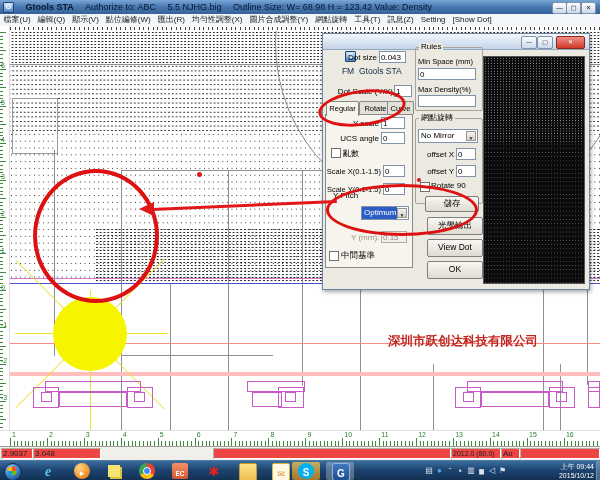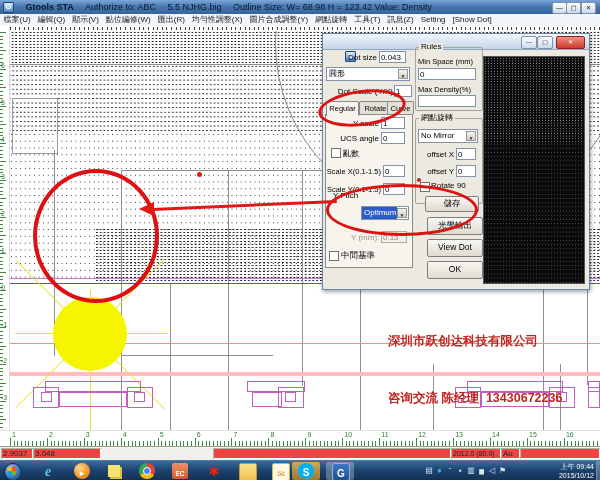--- a/index.html
+++ b/index.html
@@ -600,39 +600,34 @@
         <div style="position: absolute; left: 492.09px; top: 0px; font-size: 7px; color: rgb(47, 125, 47); line-height: 7px;">14</div>
         <div style="position: absolute; left: 529.02px; top: 0px; font-size: 7px; color: rgb(47, 125, 47); line-height: 7px;">15</div>
         <div style="position: absolute; left: 565.95px; top: 0px; font-size: 7px; color: rgb(47, 125, 47); line-height: 7px;">16</div>
       </div>
 
     <div class="ell" style="left:33px;top:143px;width:118px;height:126px;border-width:4px;z-index:6"></div>
     <div class="abs" style="left:197px;top:146px;width:5px;height:5px;border-radius:50%;background:#e01818;z-index:6"></div>
 
     <div class="ad">
       <div>深圳市跃创达科技有限公司</div>
-      <div>咨询交流 陈经理  13430672236</div>
       
     </div>
 
     <div id="dlg">
       <div class="dtitle">
         <span class="appicon" style="margin-left:3px">G</span>
         <span>FM  Gtools STA</span>
         <div class="dwbtn" style="right:52px;width:14px">—</div>
         <div class="dwbtn" style="right:36px;width:14px">▢</div>
         <div class="dwbtn" style="right:4px;width:27px;background:linear-gradient(#f09086,#cf3b2a);color:#fff;border-color:#8d2418">✕</div>
       </div>
 
       <div class="lbl rlbl" style="left:10px;top:19px;width:44px">Dot size</div>
       <input class="tin" style="left: 56px; top: 17px; width: 27px;" value="0.043">
-      <div class="dd" style="left:3px;top:33px;width:84px;height:14px;line-height:12px">
-        <span>圓形</span>
-        <span class="ddar">▼</span>
-      </div>
       <div class="lbl rlbl" style="left:4px;top:53px;width:66px">Dot Scale (Y/X)</div>
       <input class="tin" style="left: 71px; top: 51px; width: 18px;" value="1">
 
       <div class="tab active" style="left:3px;width:33px">Regular</div>
       <div class="tab" style="left:36px;width:33px">Rotate</div>
       <div class="tab" style="left:64px;width:27px">Curve</div>
       <div class="abs" style="left:2px;top:80px;width:86px;height:152px;border:1px solid #8a8a8a;background:#f6f4ec"></div>
 
       <div class="lbl rlbl" style="left:6px;top:85px;width:50px;z-index:2">Y scale</div>
       <input class="tin" style="left: 58px; top: 83px; width: 24px; z-index: 2;" value="1">

